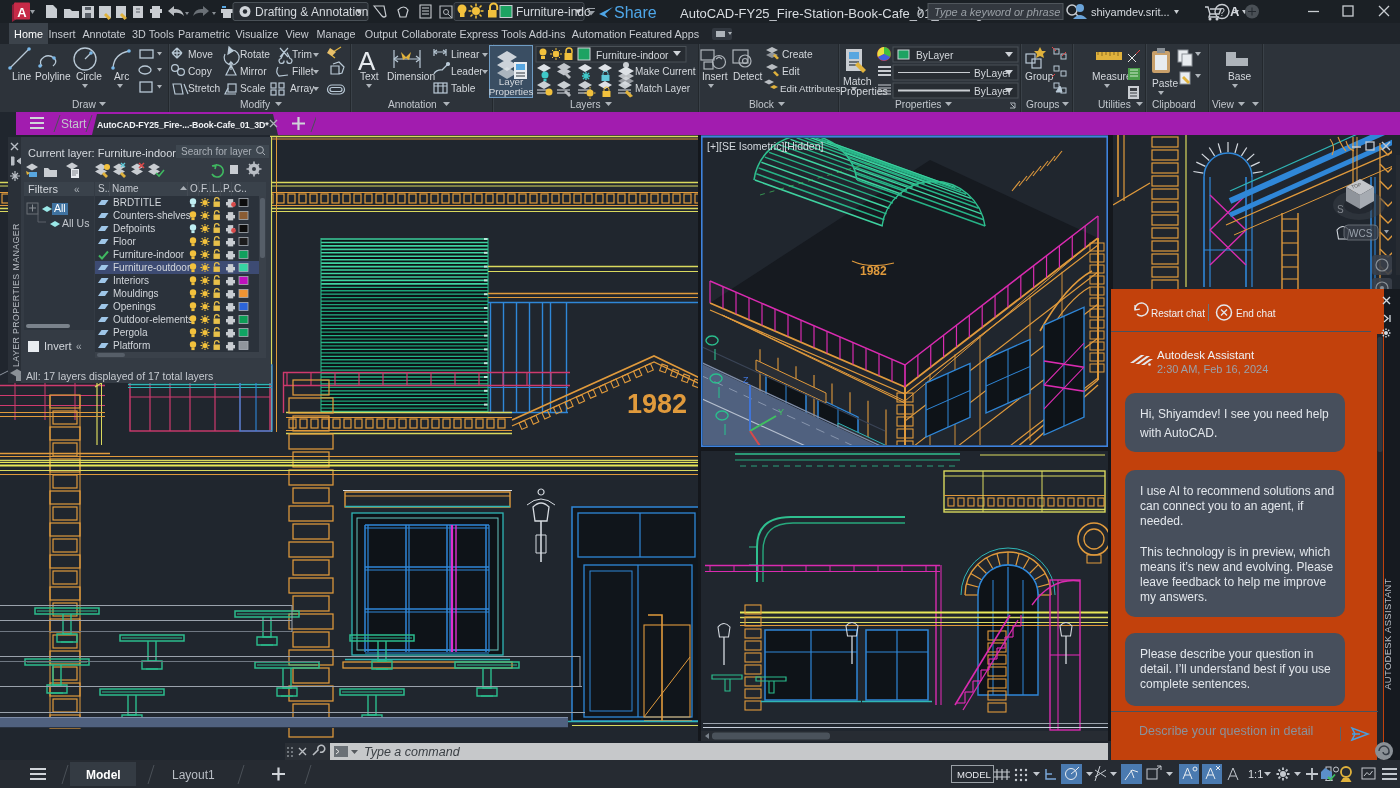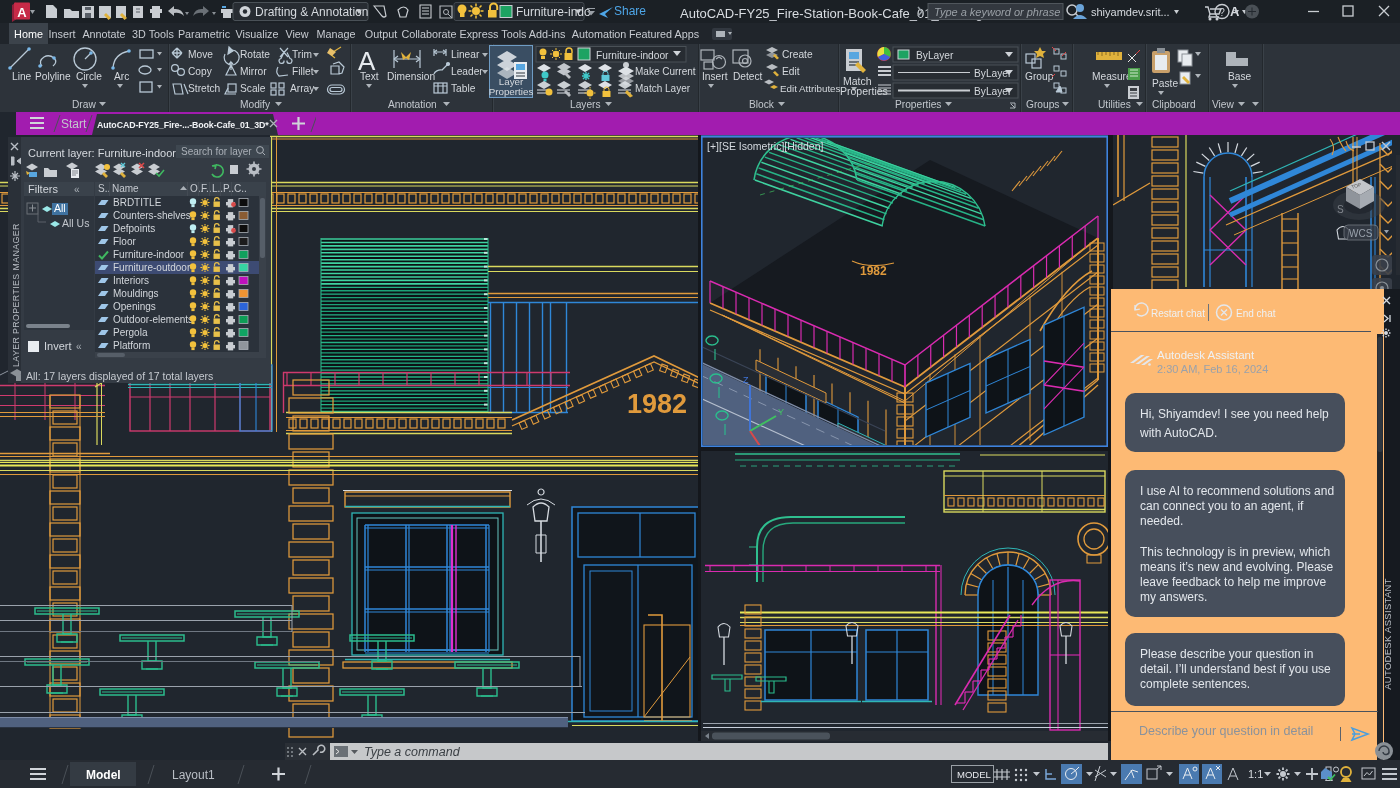--- a/index.html
+++ b/index.html
@@ -65,21 +65,21 @@
       </g>
   <path d="M490 10 v-3 a3.6 3.6 0 0 1 7.2 0 v3" stroke="#f2c13d" stroke-width="2" fill="none"></path>
   <rect x="488" y="10" width="8.6" height="7.5" fill="#f2c13d"></rect>
   <rect x="500" y="5.5" width="12" height="12" fill="#1da362" stroke="#c9cdd2"></rect>
   <text x="516" y="15.5" fill="#d6dadf" font-size="12">Furniture-indo</text>
   <path d="M575 9.5 l6.5 0 l-3.2 4.5 z" fill="#c9cdd2"></path>
   <path d="M587 8.5 h8" stroke="#9aa0a6"></path>
       <path d="M587 11 l8 0 l-4 4.5 z" fill="#9aa0a6"></path>
   <path d="M599 14 l14 -7 l-8 7 l3 4 z" fill="#4ea6e8"></path>
  </svg>
- <span class="abs" style="left:614px;top:4px;color:#4ea6e8;font-size:12px">Share</span>
+ <span class="abs" style="left:614px;top:4px;color:#4ea6e8;font-size:16px">Share</span>
  <span class="abs" style="left:680px;top:6px;color:#d9dde2;font-size:13px">AutoCAD-FY25_Fire-Station-Book-Cafe_01_3D.dwg</span>
  <svg class="abs" style="left:900px;top:0" width="500" height="23">
   <path d="M18 7 l4 4.5 l-4 4.5" stroke="#9aa0a6" fill="none" stroke-width="1.5"></path>
   <rect x="28" y="3.5" width="135" height="16" fill="#33383f" stroke="#50565c"></rect>
   <text x="34" y="15.5" fill="#9aa0a6" font-size="11" font-style="italic">Type a keyword or phrase</text>
   <circle cx="172" cy="10" r="5" stroke="#c9cdd2" fill="none" stroke-width="1.5"></circle>
       <path d="M175.5 13.5 l4 4" stroke="#c9cdd2" stroke-width="1.5"></path>
   <circle cx="180" cy="8" r="4" fill="#6aa3d8"></circle>
       <path d="M173 19 q7 -8 14 0 z" fill="#6aa3d8"></path>
   <text x="191" y="15.5" fill="#d6dadf" font-size="11">shiyamdev.srit...</text>
@@ -1581,21 +1581,21 @@
    <path d="M212.5 209.5 v-1.5 a2.3 2.3 0 0 1 4.6 0" stroke="#e8c04a" fill="none" stroke-width="1.2"></path>
           <rect x="211.5" y="209.5" width="6.4" height="5.4" fill="#e8c04a"></rect>
    <path d="M224 210.0 h9 v3.4 h-9 z" fill="#c9cdd2"></path>
           <rect x="225.8" y="207.1" width="5.4" height="2.9" fill="#c9cdd2"></rect>
           <rect x="225.8" y="212.0" width="5.4" height="3.4" fill="#c9cdd2"></rect>
    <rect x="237" y="206.5" width="9" height="8" fill="#8f959c" stroke="#aab0b7" stroke-width="0.8"></rect>
    </g>
    <text x="24" y="245" fill="#c6cad0" font-size="10.5">All: 17 layers displayed of 17 total layers</text>
   </svg>
   </div>
-  <div id="chat" style="position:absolute;left:1111px;top:154px;width:289px;height:471px;background:#fdba74;z-index:5">
+  <div id="chat" style="position:absolute;left:1111px;top:154px;width:289px;height:471px;background:#c2410c;z-index:5">
    <div style="position:absolute;right:0;top:0;width:16px;height:471px;background:#161a20"></div>
    <svg width="289" height="471" style="position:absolute;left:0;top:0" font-family="Liberation Sans">
     <g stroke="#e4e7eb" fill="none" stroke-width="1.5">
      <path d="M24 20.5 a6.5 6.5 0 1 1 2 4.6"></path>
           <path d="M24 16 v5 l4.8 -0.8" stroke-width="1.3"></path>
     </g>
     <text x="40" y="28" fill="#eef1f4" font-size="10">Restart chat</text>
     <path d="M97.5 15 v17" stroke="#6a727c"></path>
     <circle cx="113" cy="23.5" r="7.5" stroke="#e4e7eb" fill="none" stroke-width="1.5"></circle>
     <path d="M110 20.5 l6 6 M116 20.5 l-6 6" stroke="#e4e7eb" stroke-width="1.3"></path>

